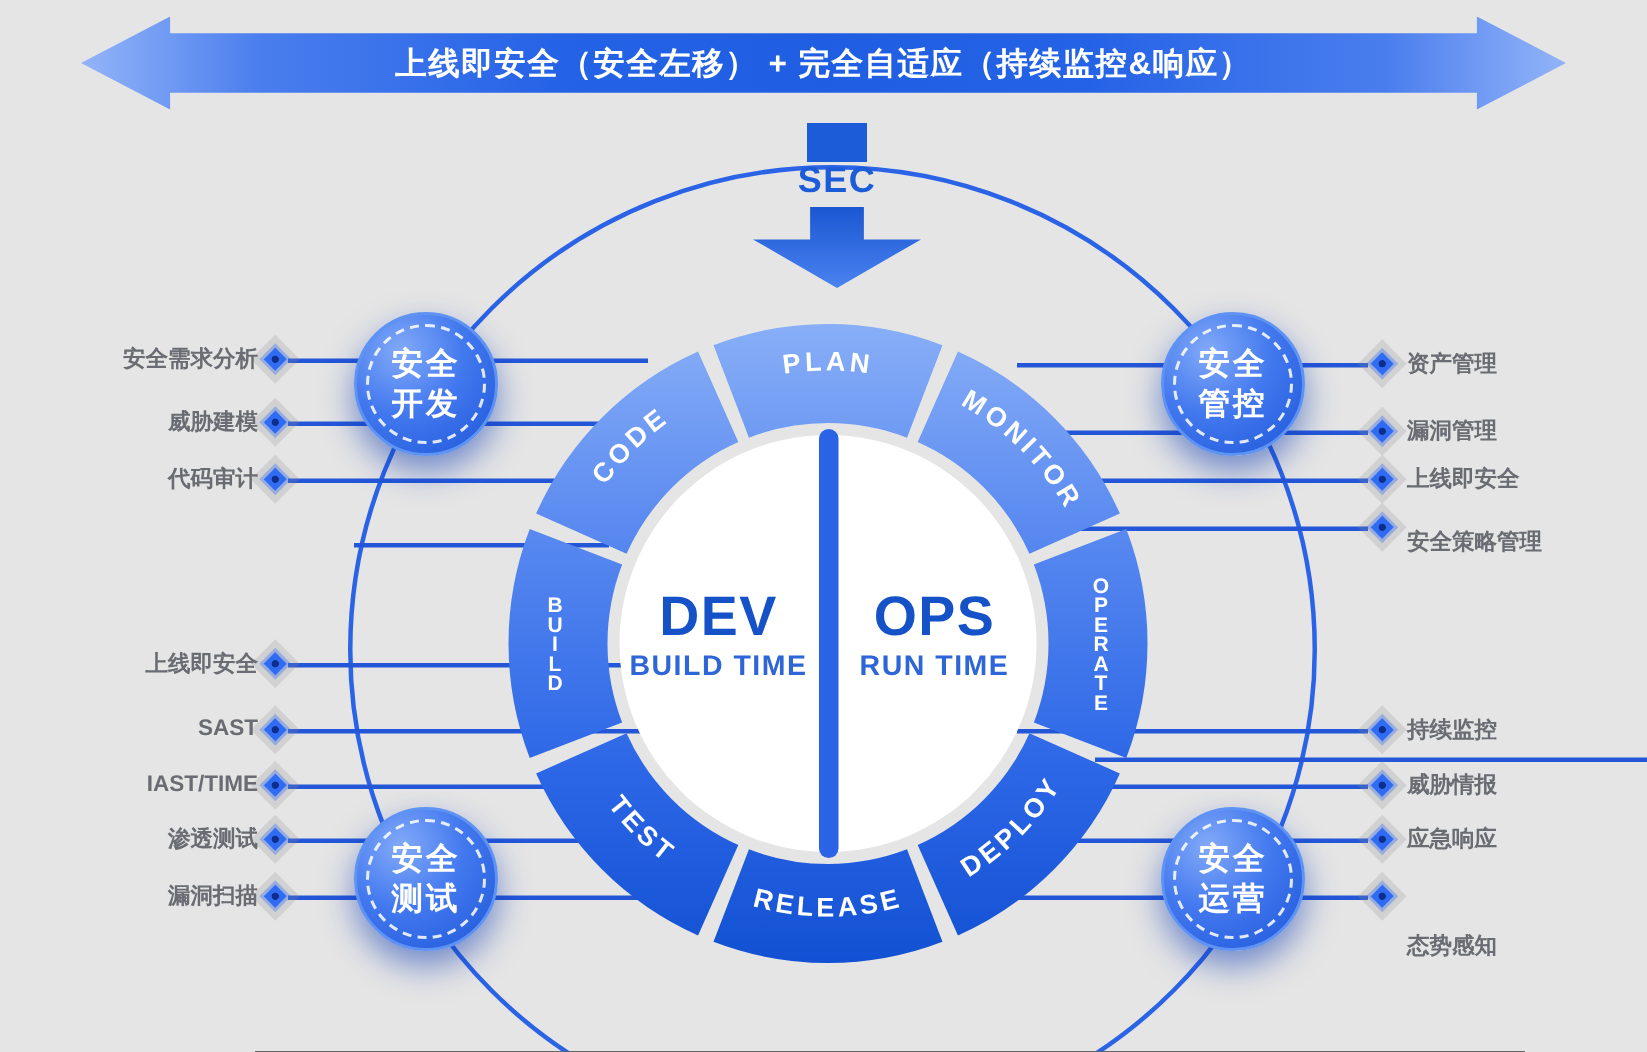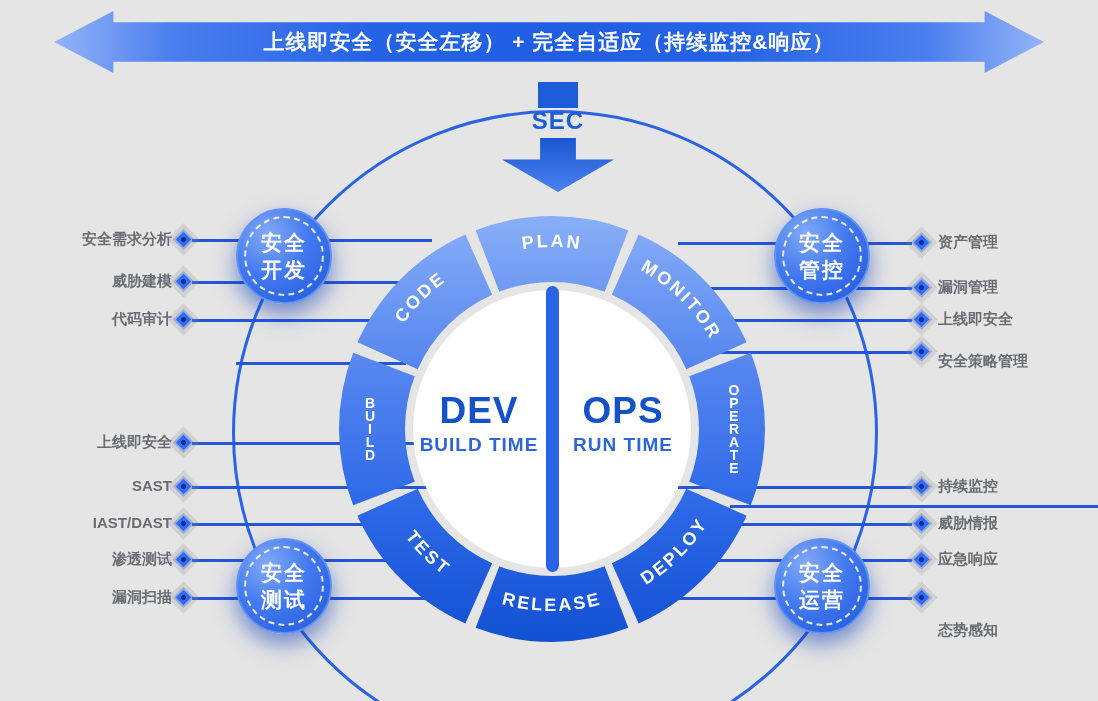--- a/index.html
+++ b/index.html
@@ -158,21 +158,21 @@
       <div class="bullet" style="top: 314px; left: 178px;"></div>
       <div class="row-label" style="top: 310px; right: 926px;">代码审计</div>
       <div class="conn-line" style="top: 442px; left: 192px; width: 240px;"></div>
       <div class="bullet" style="top: 437px; left: 178px;"></div>
       <div class="row-label" style="top: 433px; right: 926px;">上线即安全</div>
       <div class="conn-line" style="top: 486px; left: 192px; width: 240px;"></div>
       <div class="bullet" style="top: 481px; left: 178px;"></div>
       <div class="row-label" style="top: 477px; right: 926px;">SAST</div>
       <div class="conn-line" style="top: 523px; left: 192px; width: 240px;"></div>
       <div class="bullet" style="top: 518px; left: 178px;"></div>
-      <div class="row-label" style="top: 514px; right: 926px;">IAST/DAST</div>
+      <div class="row-label" style="top: 514px; right: 926px;">IAST/TIME</div>
       <div class="conn-line" style="top: 559px; left: 192px; width: 240px;"></div>
       <div class="bullet" style="top: 554px; left: 178px;"></div>
       <div class="row-label" style="top: 550px; right: 926px;">渗透测试</div>
       <div class="conn-line" style="top: 597px; left: 192px; width: 240px;"></div>
       <div class="bullet" style="top: 592px; left: 178px;"></div>
       <div class="row-label" style="top: 588px; right: 926px;">漏洞扫描</div>
       <div class="conn-line" style="top: 242px; left: 678px; width: 234px;"></div>
       <div class="bullet" style="top: 237px; left: 916px;"></div>
       <div class="row-label" style="top: 233px; left: 938px;">资产管理</div>
       <div class="conn-line" style="top: 287px; left: 678px; width: 234px;"></div>

